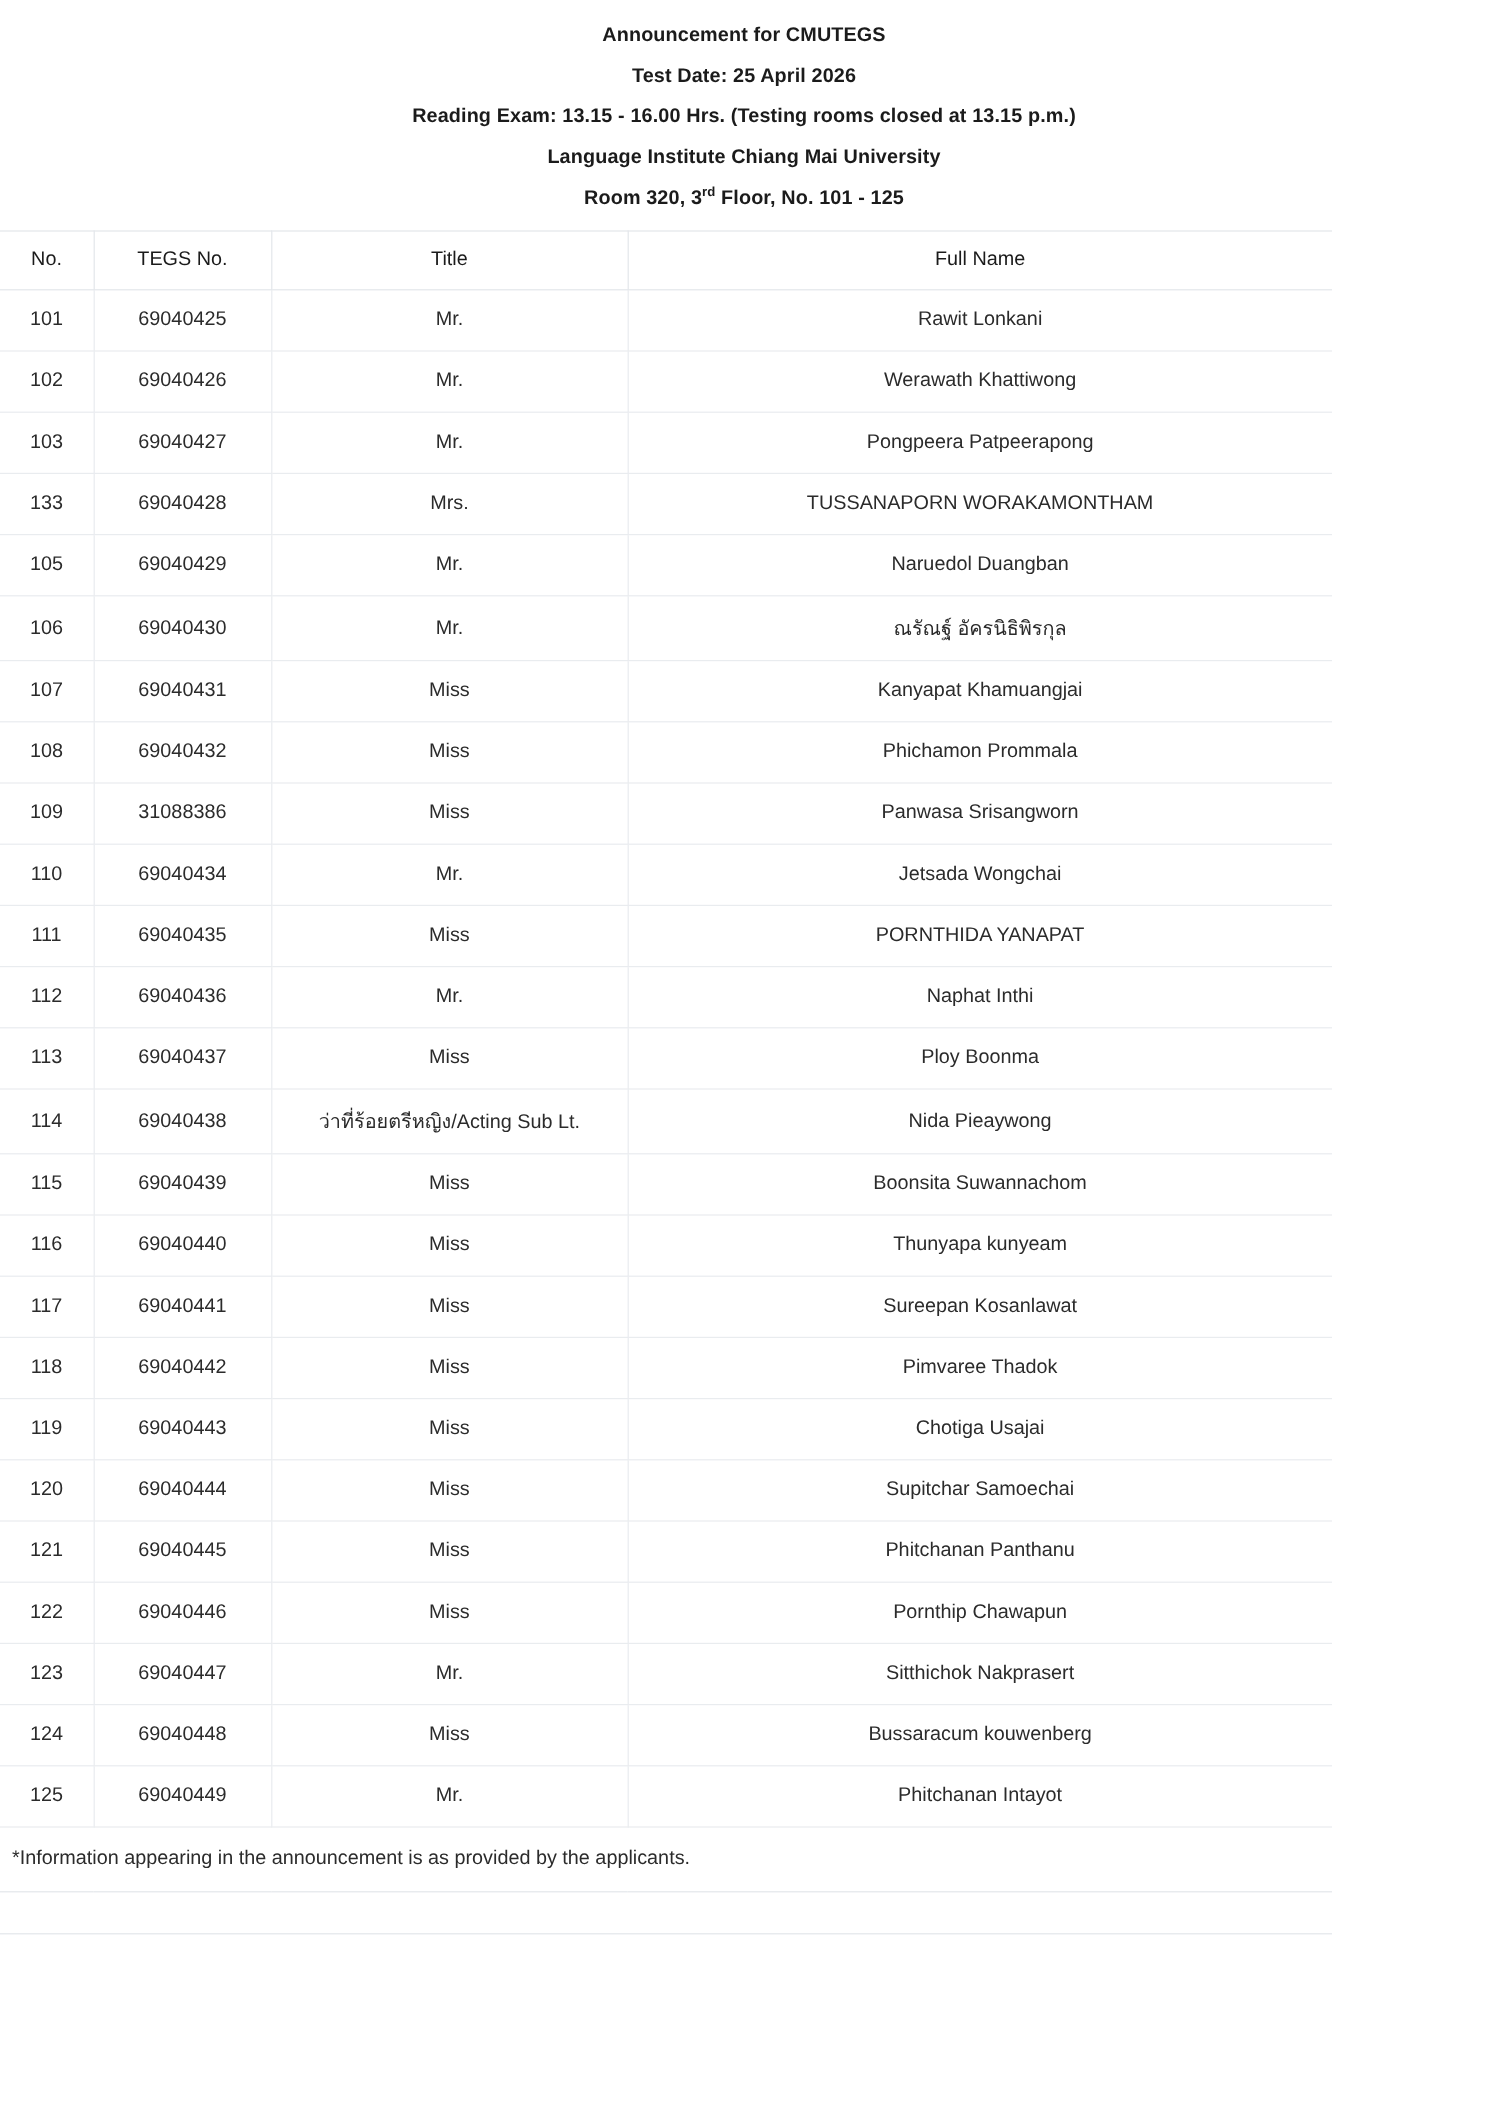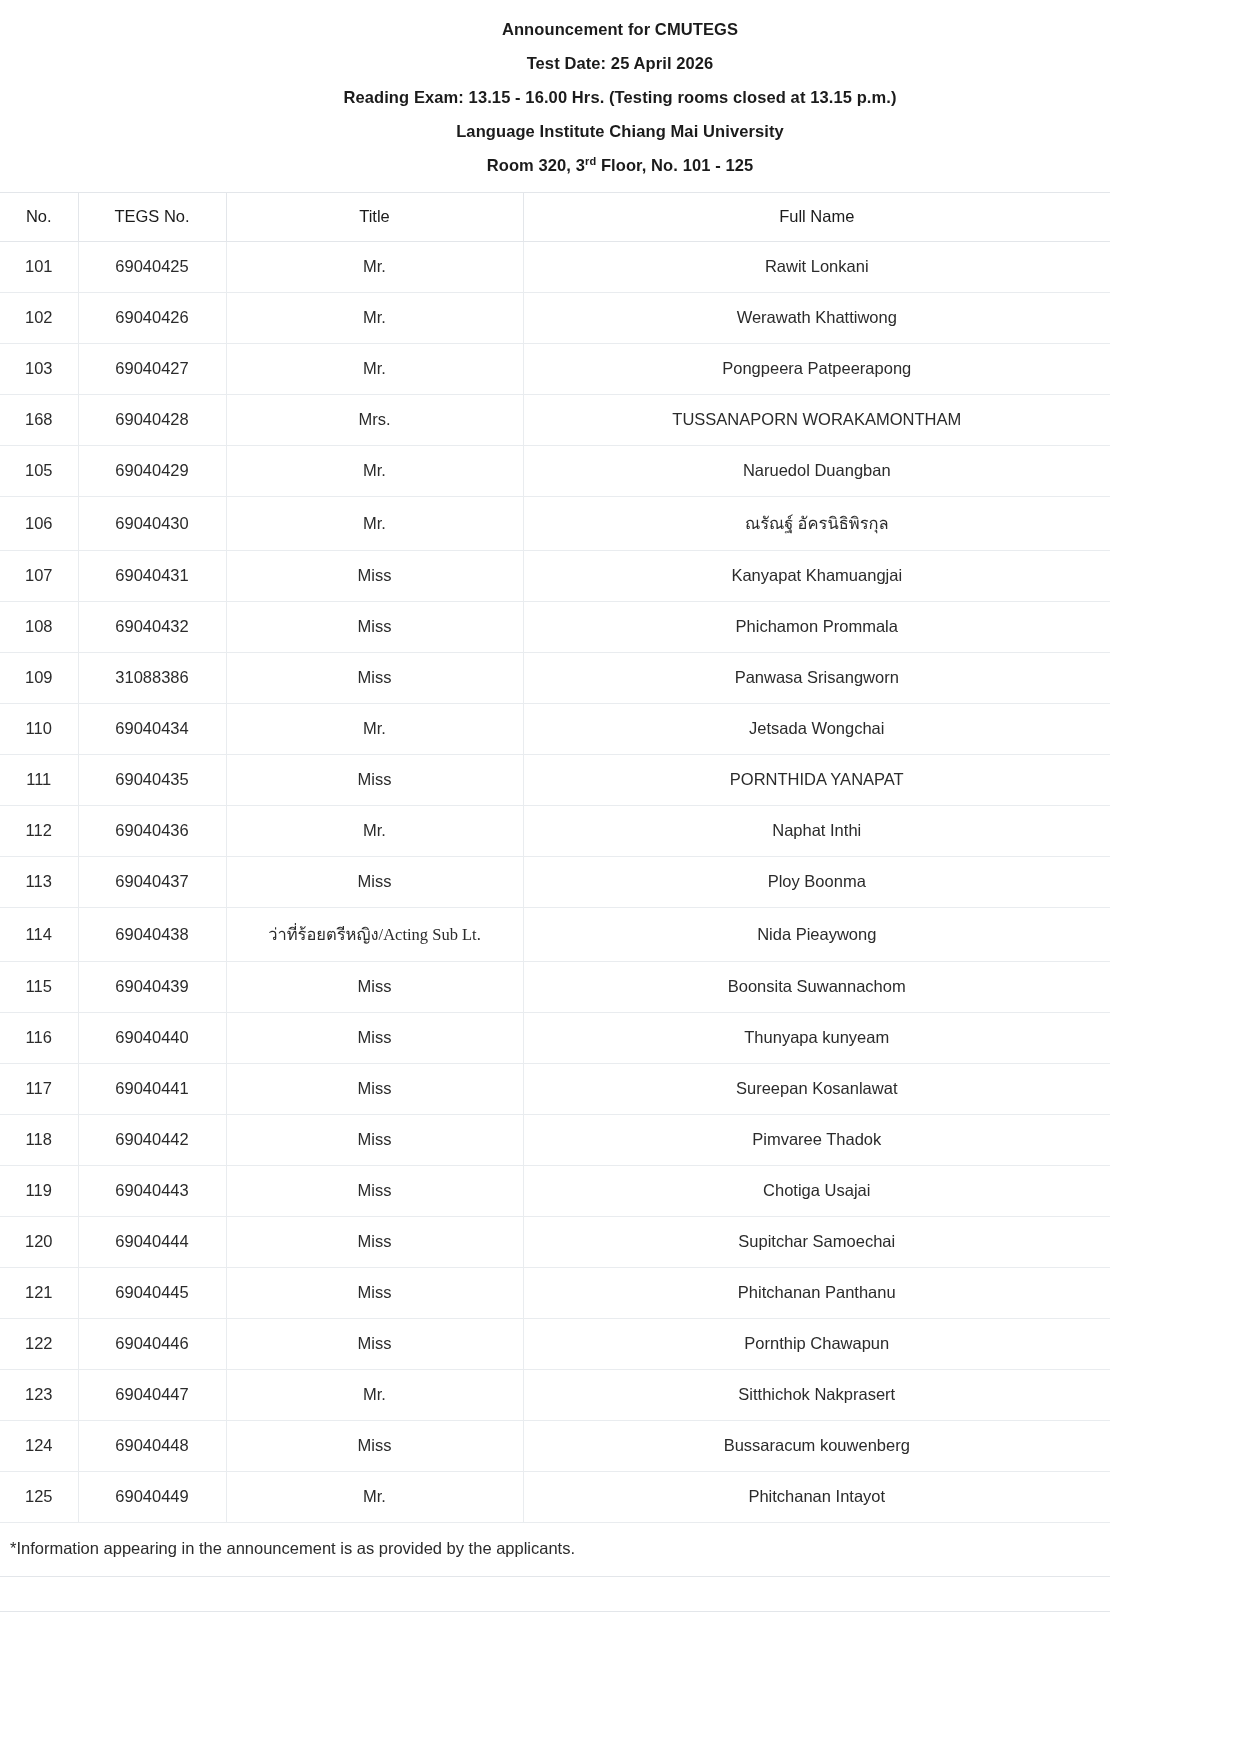--- a/index.html
+++ b/index.html
@@ -72,21 +72,21 @@
     height: 51px;
   }
   table.roster tbody td:last-child { border-right: none; }
   table.roster tbody tr:last-child td { border-bottom: 1px solid #e3e6ea; }
 
   td.cell-no   { font-size: 16px; }
   td.cell-tegs { font-size: 16px; margin-left: 20px; }
   td.cell-title{ font-size: 16px; }
   td.cell-name { font-size: 16.5px; }
 
-  .thai { font-family: Liberation Serif, serif; }
+  .thai { font-family: Liberation Sans, sans-serif; }
 
   .footnote-row td {
     text-align: left !important;
     padding: 16px 8px 18px 10px !important;
     font-size: 16.5px;
     color: #2b2b2b;
     border-bottom: 1px solid #e3e6ea !important;
     border-right: none !important;
     height: auto !important;
   }
@@ -138,21 +138,21 @@
           <td class="cell-title">Mr.</td>
           <td class="cell-name">Werawath Khattiwong</td>
         </tr>
         <tr>
           <td class="cell-no">103</td>
           <td class="cell-tegs">69040427</td>
           <td class="cell-title">Mr.</td>
           <td class="cell-name">Pongpeera Patpeerapong</td>
         </tr>
         <tr>
-          <td class="cell-no">168</td>
+          <td class="cell-no">133</td>
           <td class="cell-tegs">69040428</td>
           <td class="cell-title">Mrs.</td>
           <td class="cell-name">TUSSANAPORN WORAKAMONTHAM</td>
         </tr>
         <tr>
           <td class="cell-no">105</td>
           <td class="cell-tegs">69040429</td>
           <td class="cell-title">Mr.</td>
           <td class="cell-name">Naruedol Duangban</td>
         </tr>

